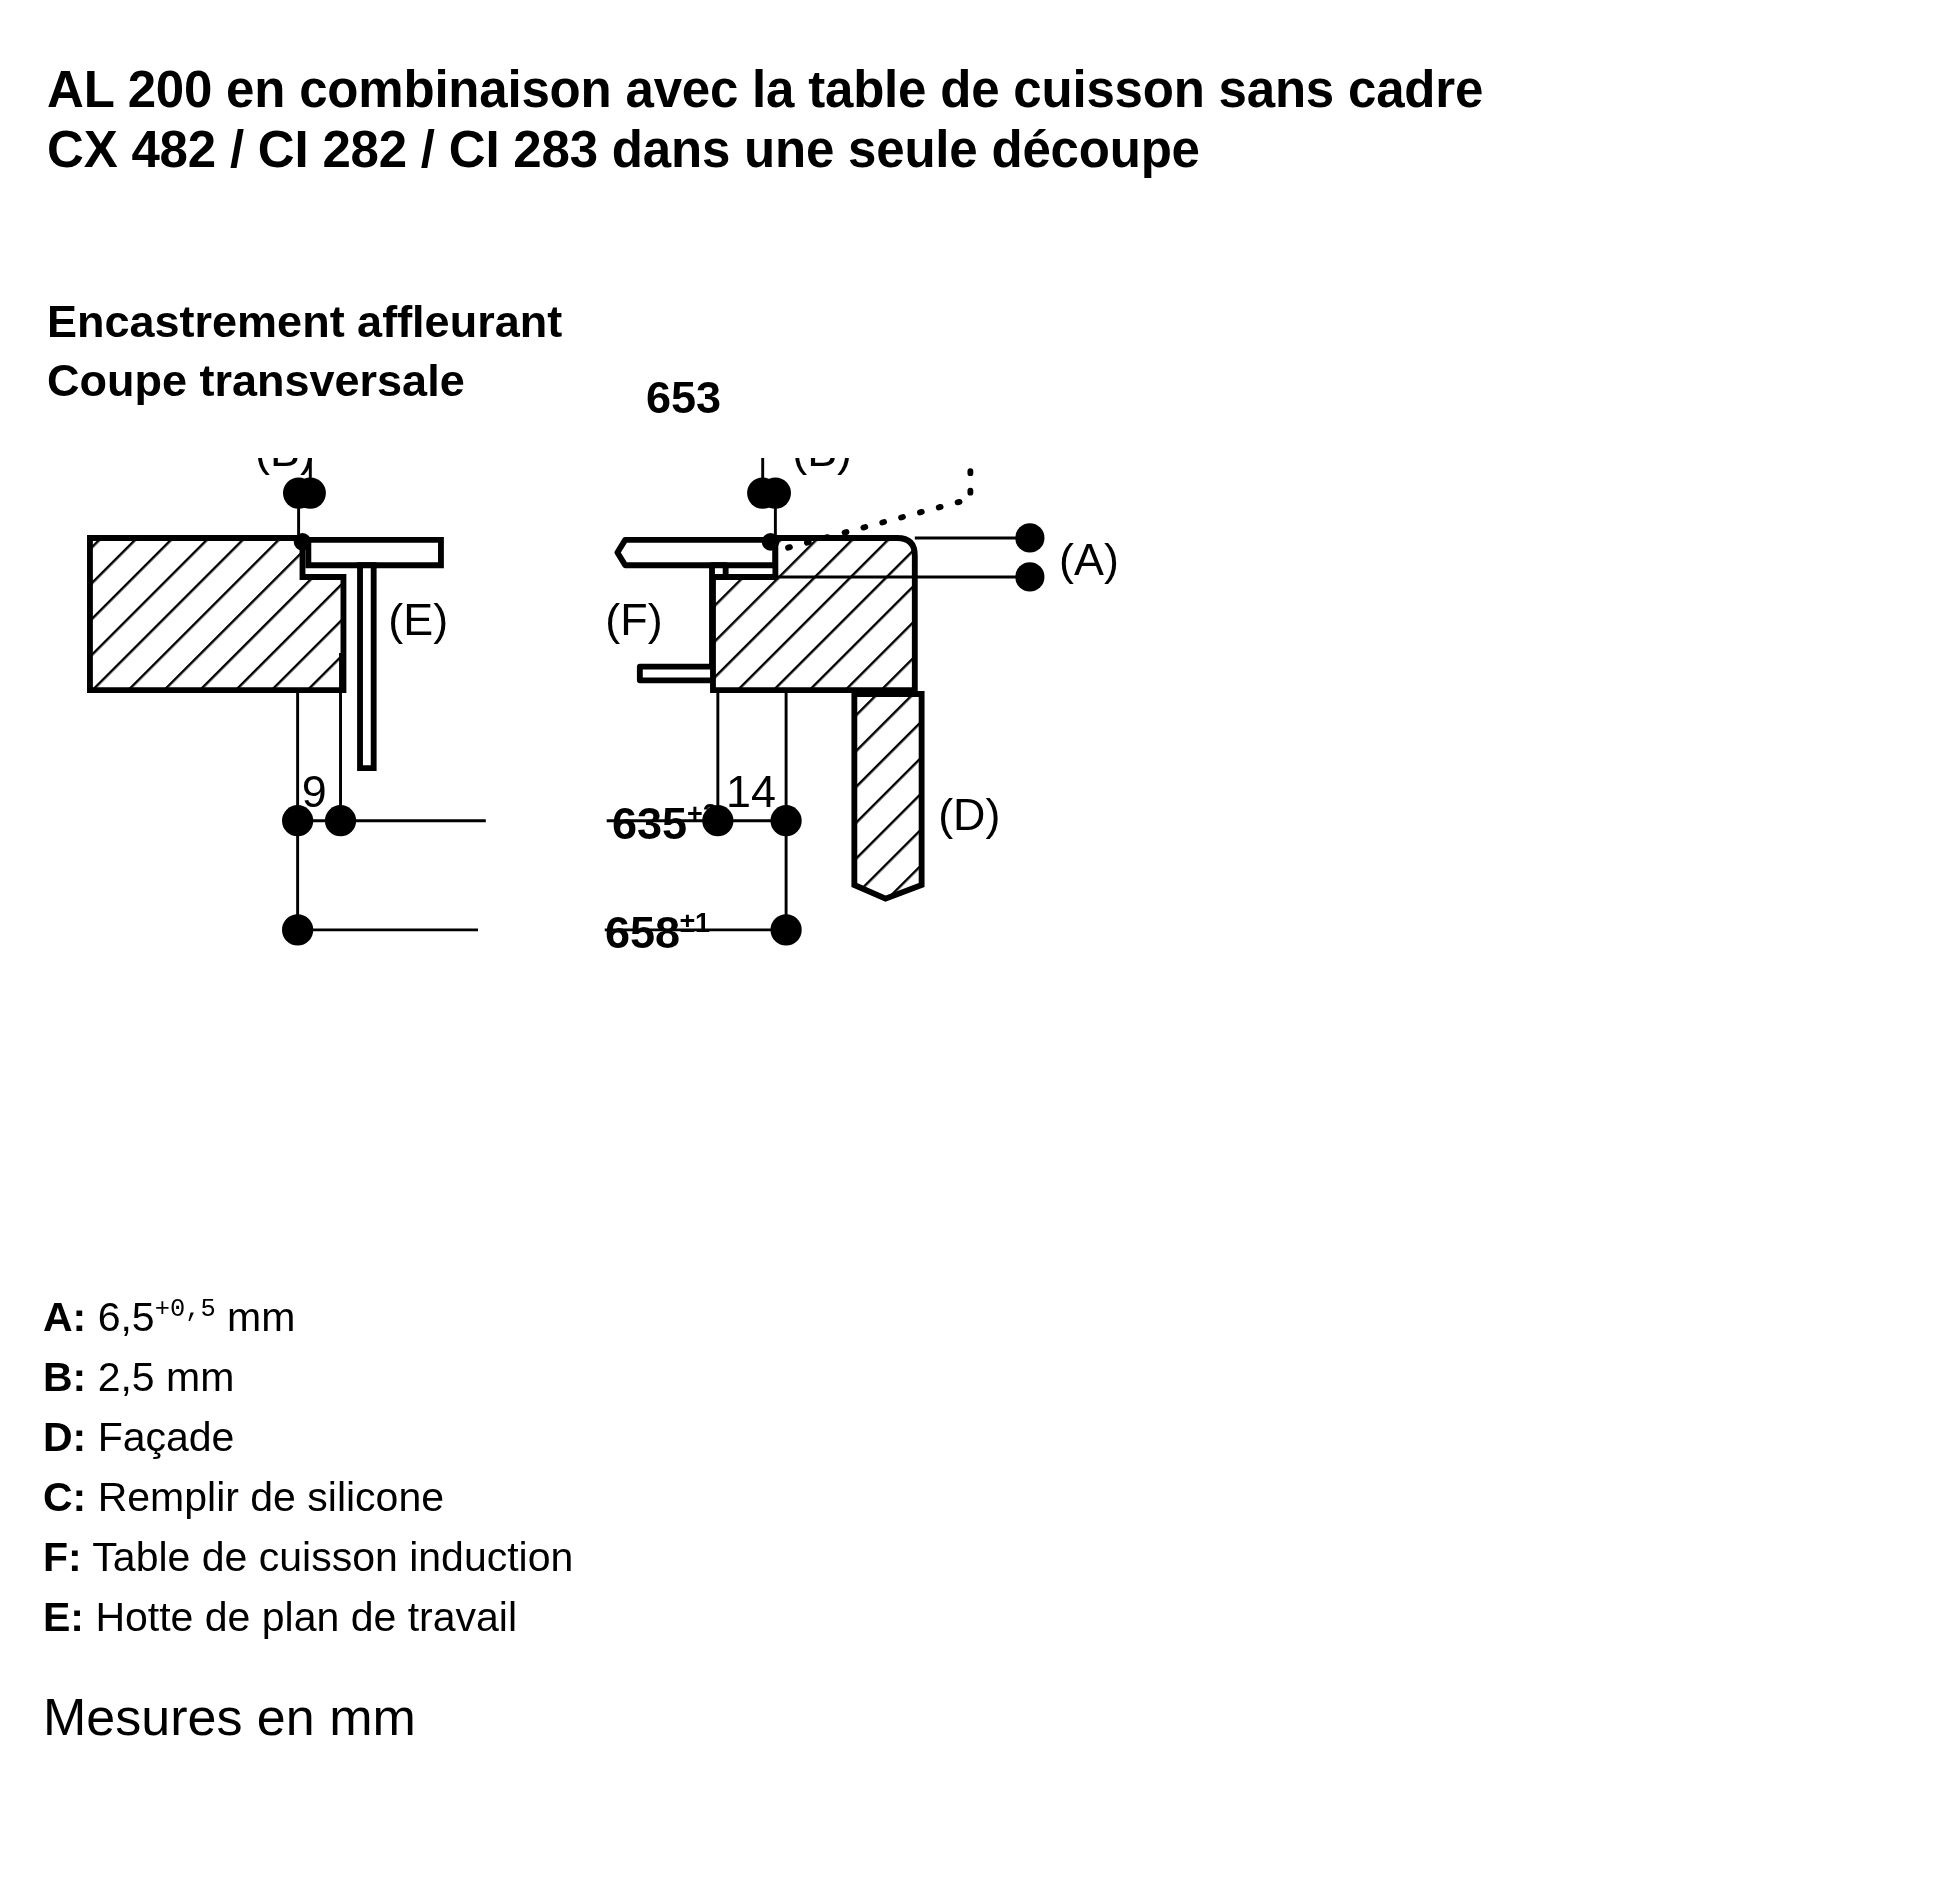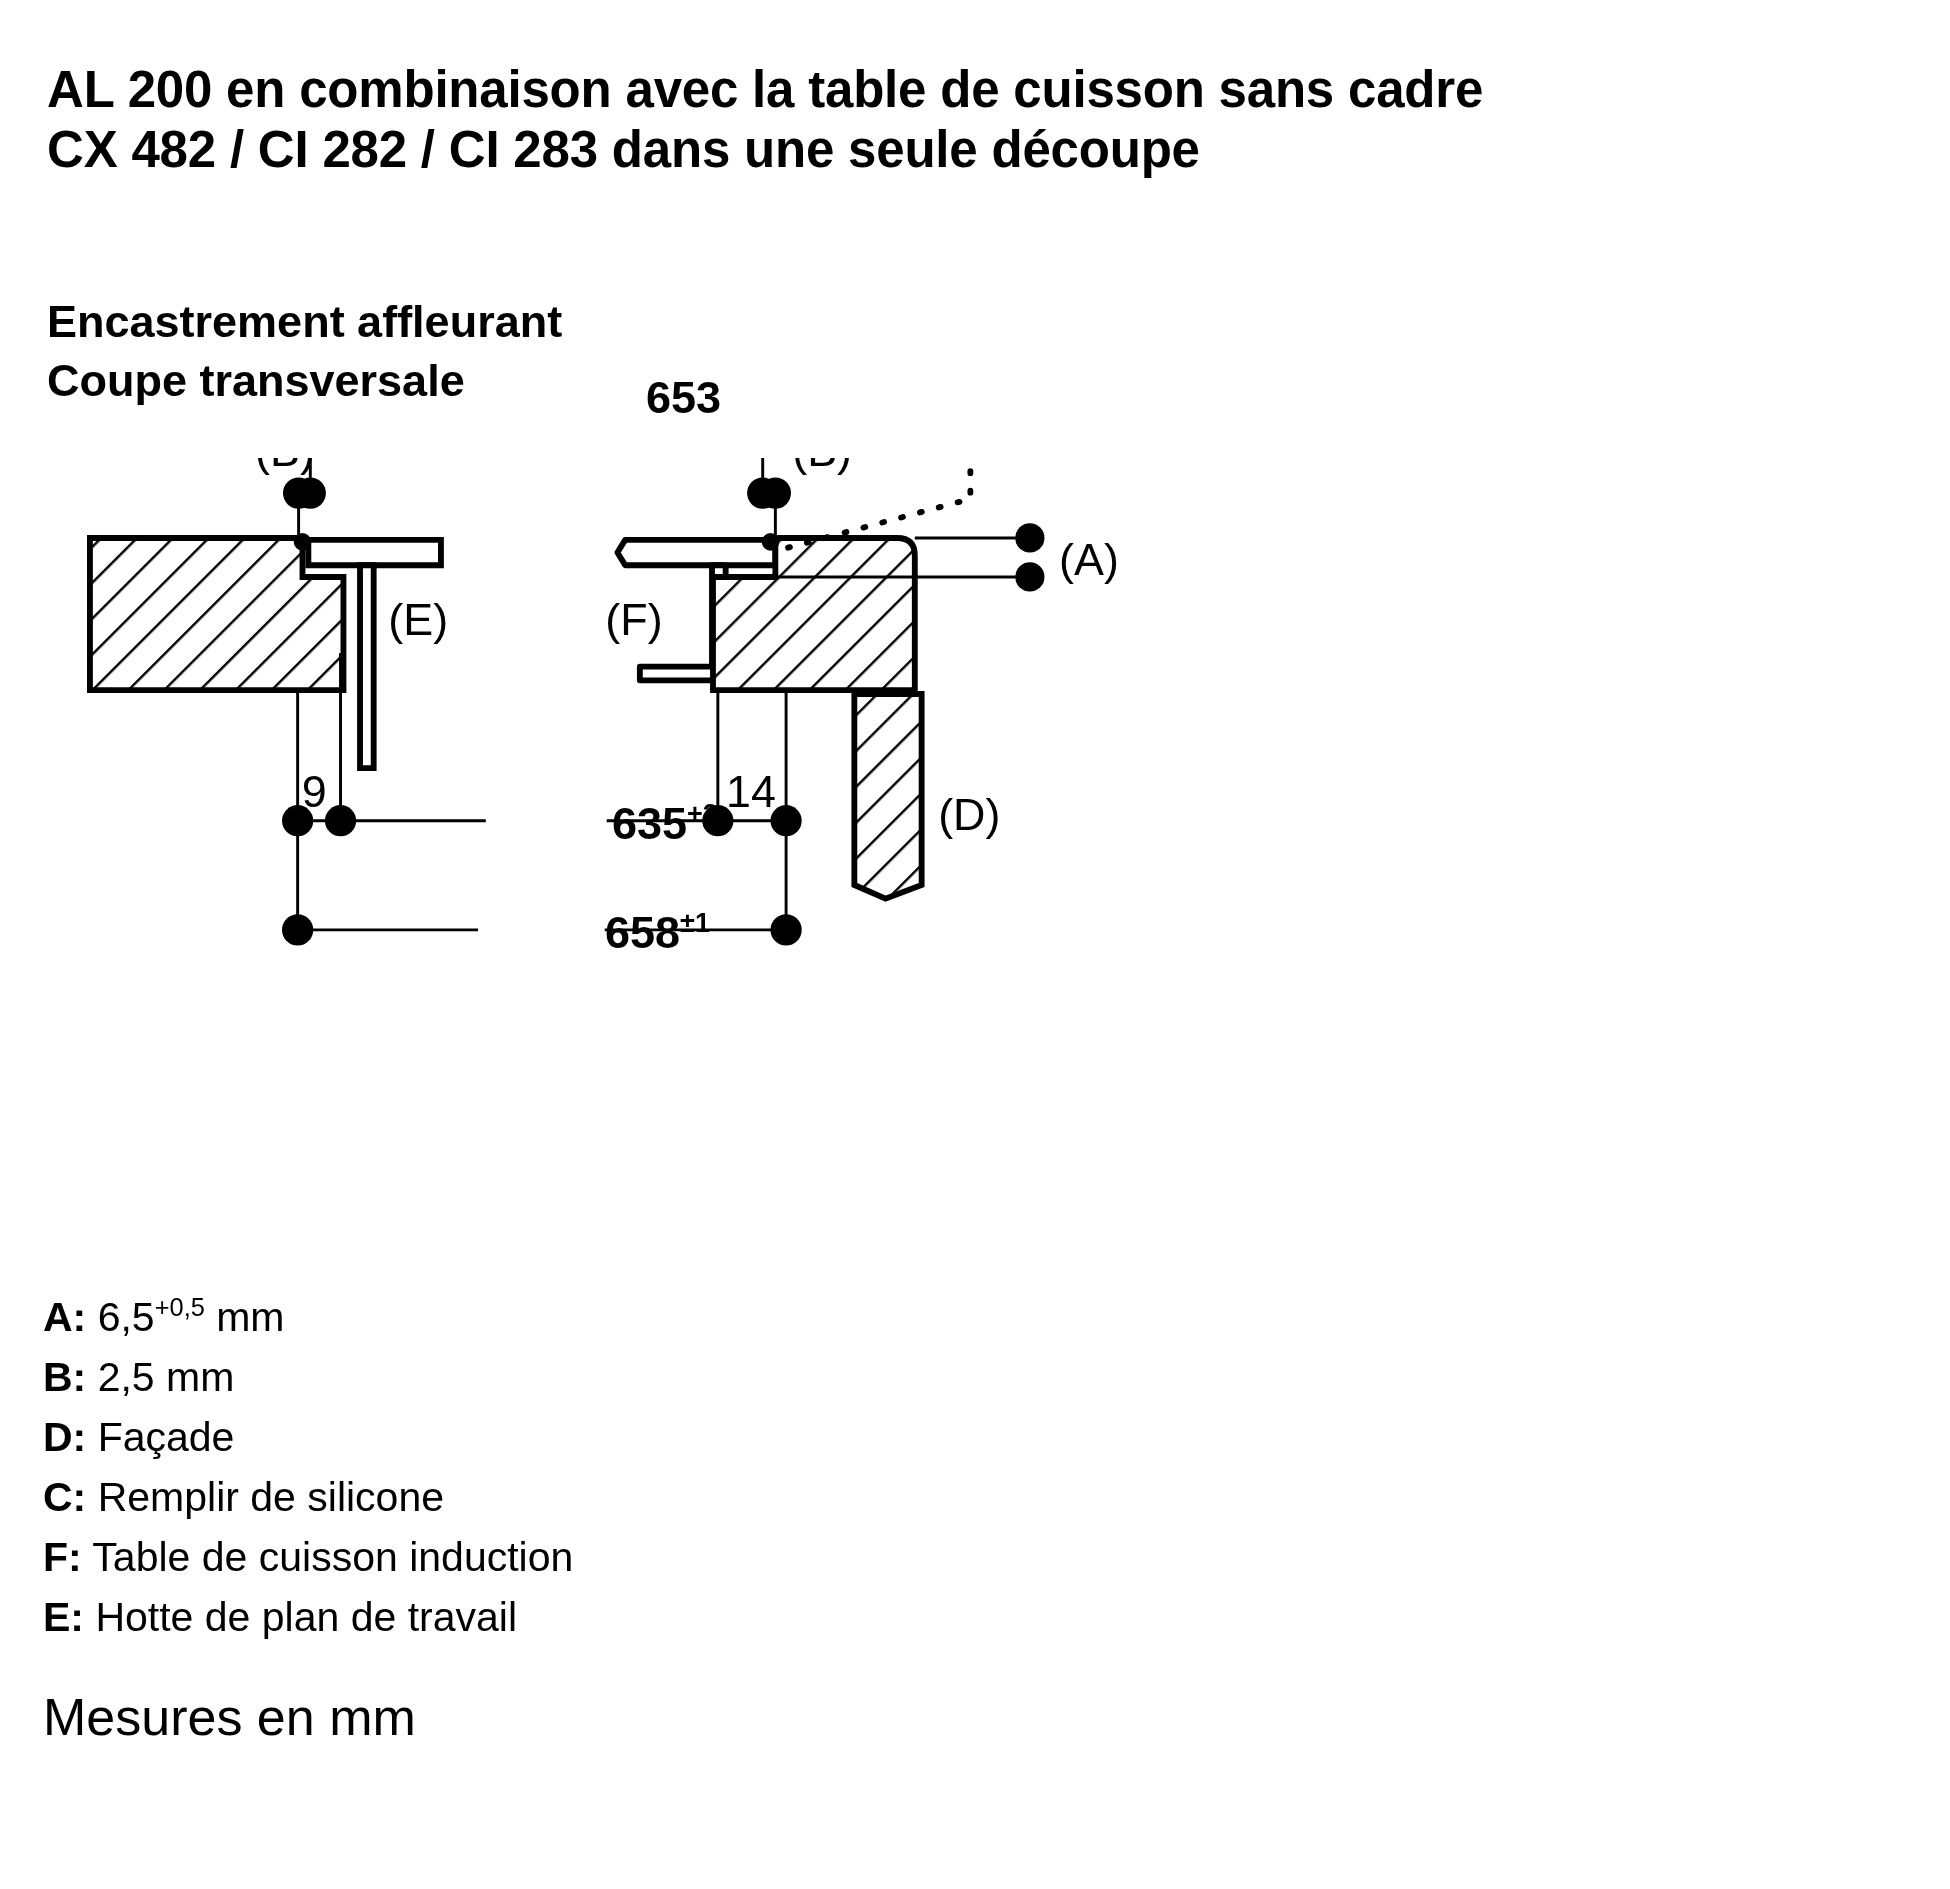--- a/index.html
+++ b/index.html
@@ -70,20 +70,21 @@
   .legend-key {
     font-weight: bold;
   }
   .legend-val {
     font-weight: normal;
   }
   .legend-val sup {
     font-size: 0.62em;
     vertical-align: super;
     line-height: 0;
+    font-family: Liberation Mono, monospace;
   }
   .units-block {
     position: absolute;
     left: 43px;
     top: 1687px;
   }
   .units-text {
     font-size: 52px;
     white-space: nowrap;
   }

